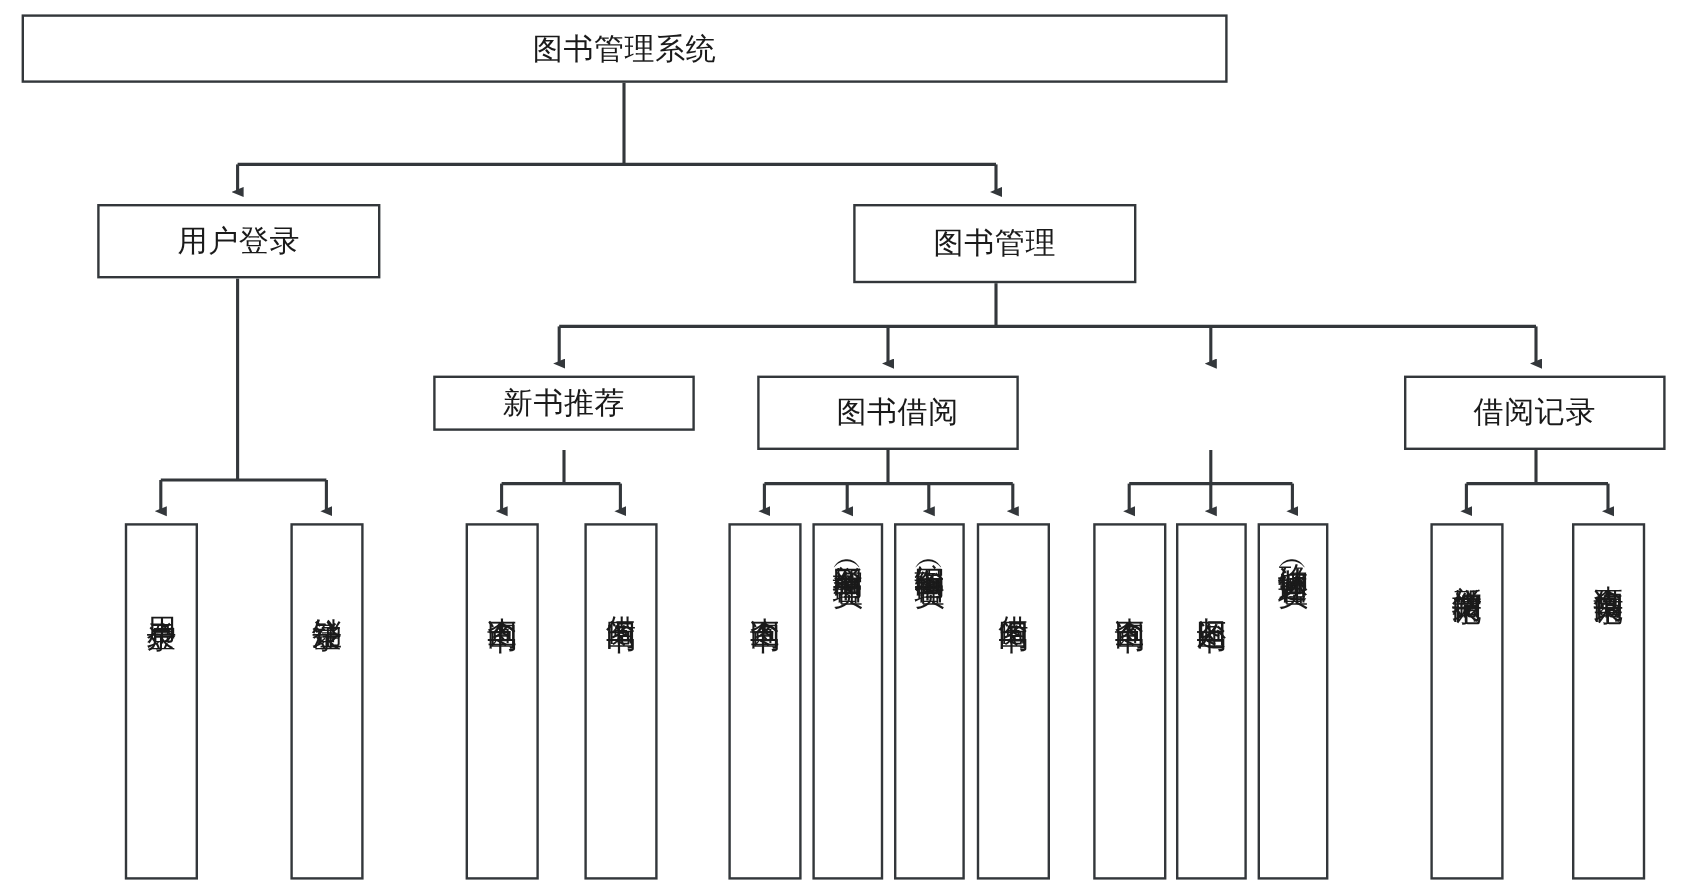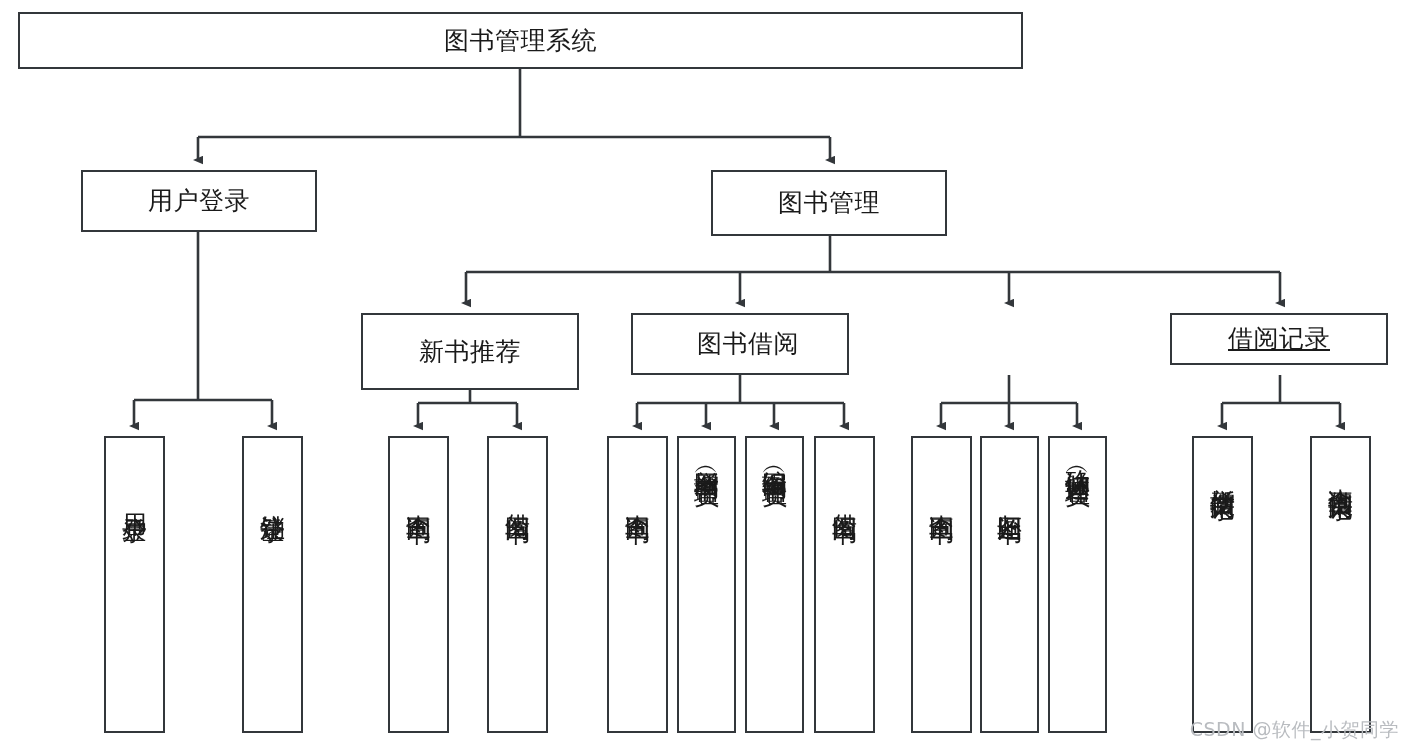--- a/index.html
+++ b/index.html
@@ -140,30 +140,30 @@
   </div>
 
   <div class="node horiz" style="left:81px; top:170px; width:236px; height:62px;">
     <span class="label">用户登录</span>
   </div>
 
   <div class="node horiz" style="left:711px; top:170px; width:236px; height:66px;">
     <span class="label">图书管理</span>
   </div>
 
-  <div class="node horiz" style="left:361px; top:313px; width:218px; height:77px;">
+  <div class="node horiz" style="left:361px; top:313px; width:218px; height:46px;">
     <span class="label">新书推荐</span>
   </div>
 
   <div class="node horiz" style="left:631px; top:313px; width:218px; height:62px;padding-left:16px;">
     <span class="label">图书借阅</span>
   </div>
 
 
-  <div class="node horiz" style="left:1170px; top:313px; width:218px; height:52px;text-decoration:underline;">
+  <div class="node horiz" style="left:1170px; top:313px; width:218px; height:62px;">
     <span class="label">借阅记录</span>
   </div>
 
   <div class="node vert short" style="left:104px; top:436px; width:61px; height:297px;">
     <span class="label">用户登录</span>
   </div>
 
   <div class="node vert short" style="left:242px; top:436px; width:61px; height:297px;">
     <span class="label">注销登录</span>
   </div>
@@ -205,15 +205,14 @@
   </div>
 
   <div class="node vert" style="left:1192px; top:436px; width:61px; height:297px;">
     <span class="label">新增借阅记录</span>
   </div>
 
   <div class="node vert" style="left:1310px; top:436px; width:61px; height:297px;">
     <span class="label">查询借阅记录</span>
   </div>
 
-  <div id="watermark">CSDN @软件_小贺同学</div>
 
 </div>
 
 </body></html>

